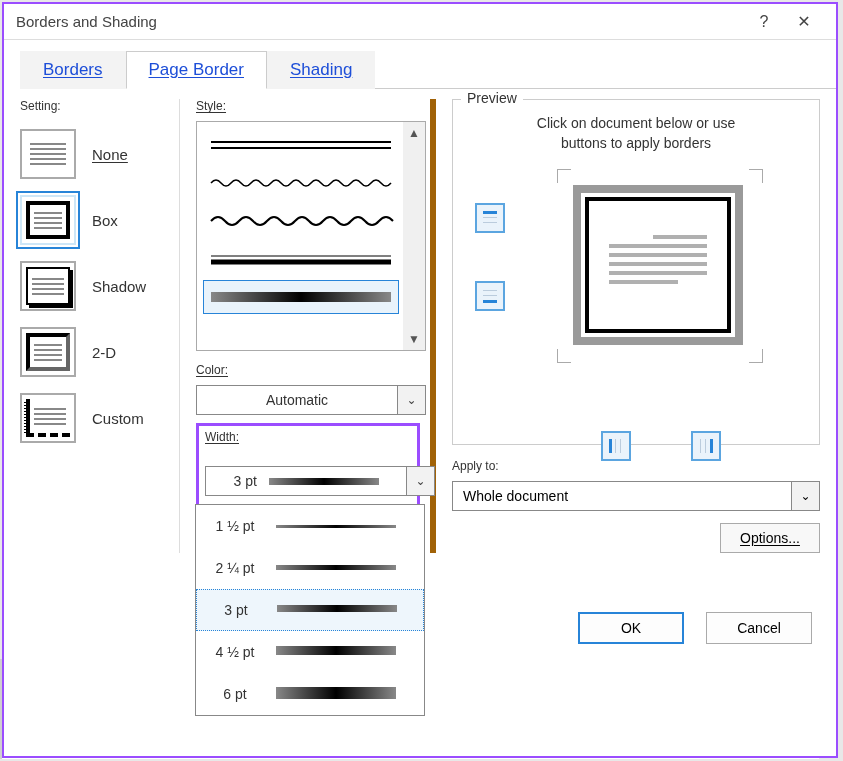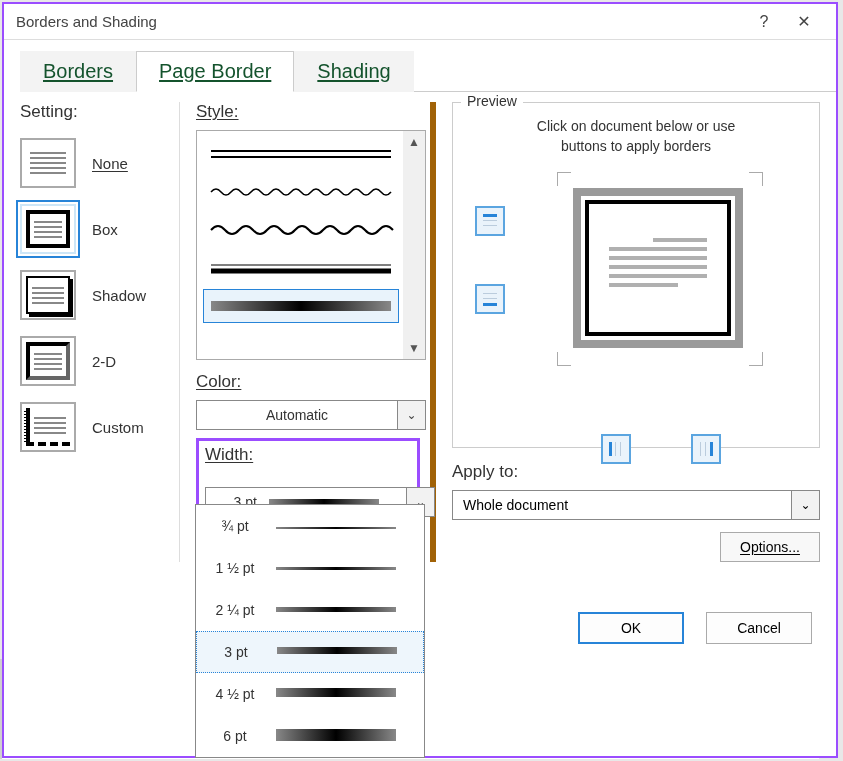--- a/index.html
+++ b/index.html
@@ -13,34 +13,34 @@
     border-bottom: 1px solid #ddd; font-size: 14px; color: #666;
   }
   .titlebar .spacer { flex: 1; }
   .title-text { font-size: 15px; color: #444; }
   .title-btn { width: 40px; text-align: center; font-size: 16px; color: #444; }
 
   .tabs {
     display: flex; margin: 10px 0 0 16px; border-bottom: 1px solid #ccc;
   }
   .tab {
-    padding: 8px 22px; font-size: 20px; color: #14532d; border: 1px solid transparent;
+    padding: 8px 22px; font-size: 17px; color: #1d4ed8; border: 1px solid transparent;
     border-bottom: none; cursor: pointer; position: relative; top: 1px;
   }
   .tab.active {
     border: 1px solid #ccc; border-bottom: 1px solid #fff; background: #fff;
   }
   .tab.inactive { background: #f3f3f3; }
   .underline-first { text-decoration: underline; text-underline-offset: 2px; }
 
   .content { display: flex; padding: 10px 16px 0 16px; gap: 16px; }
 
   
   .col-setting { width: 160px; border-right: 1px solid #ddd; padding-right: 8px; }
-  .section-label { font-size: 17px; color: #333; margin-bottom: 8px; }
+  .section-label { font-size: 12px; color: #333; margin-bottom: 8px; }
   .setting-row { display: flex; align-items: center; gap: 16px; margin: 16px 0; }
   .setting-thumb {
     width: 56px; height: 50px; border: 2px solid #aaa; background: #fff;
     display: flex; align-items: center; justify-content: center; position: relative;
   }
   .setting-thumb.selected {
     border: 0; outline: 2px solid #2784d8; outline-offset: 2px;
     box-shadow: 0 0 0 2px #cde6f7 inset;
   }
   .setting-thumb .inner {
@@ -396,26 +396,20 @@
 
   <div class="footer-area"></div>
   <div class="footer">
     <div class="btn primary">OK</div>
     <div class="btn">Cancel</div>
   </div>
 </div>
 
 <div class="dropdown">
   <div class="dd-row">
-      <span class="dd-label">¾ pt</span>
-      <span class="dd-line"><svg width="120" height="6">
-          <rect width="120" height="2" y="2" fill="url(#g1)"></rect>
-        </svg></span>
-    </div>
-  <div class="dd-row">
       <span class="dd-label">1 ½ pt</span>
       <span class="dd-line"><svg width="120" height="8">
           <rect width="120" height="3" y="2" fill="url(#g1)"></rect>
         </svg></span>
     </div>
   <div class="dd-row">
       <span class="dd-label">2 ¼ pt</span>
       <span class="dd-line"><svg width="120" height="10">
           <rect width="120" height="5" y="2" fill="url(#g1)"></rect>
         </svg></span>

